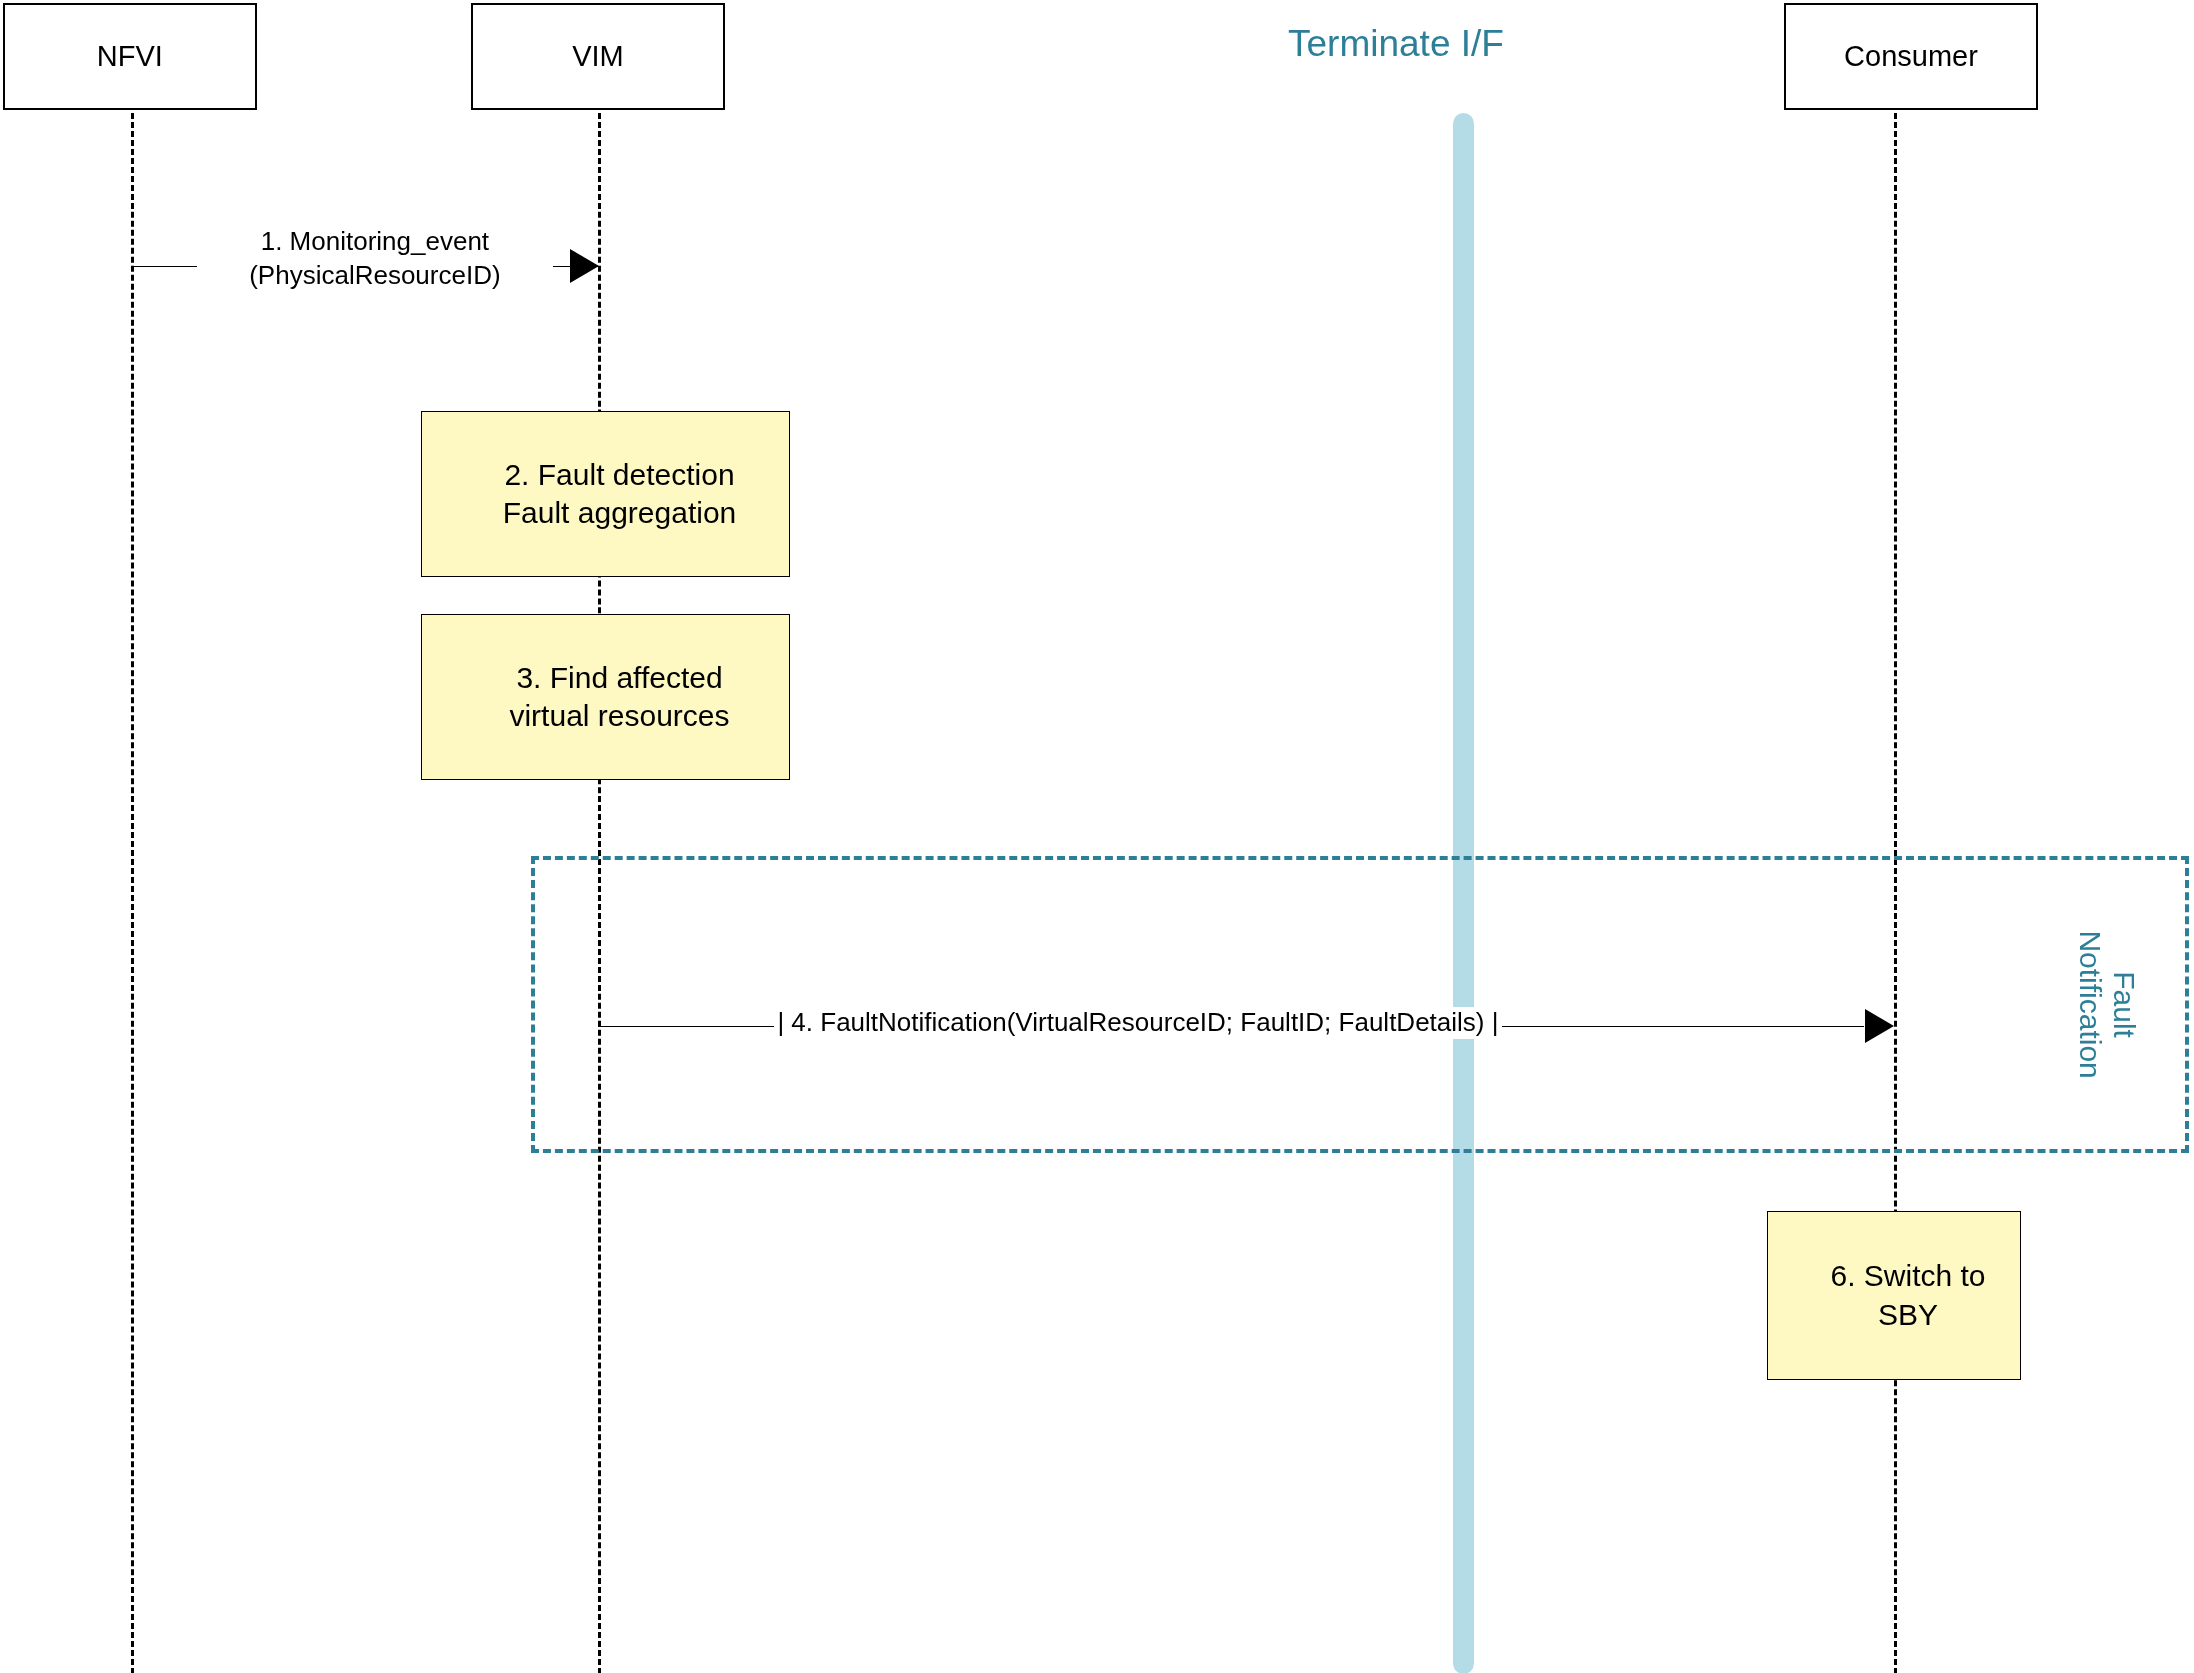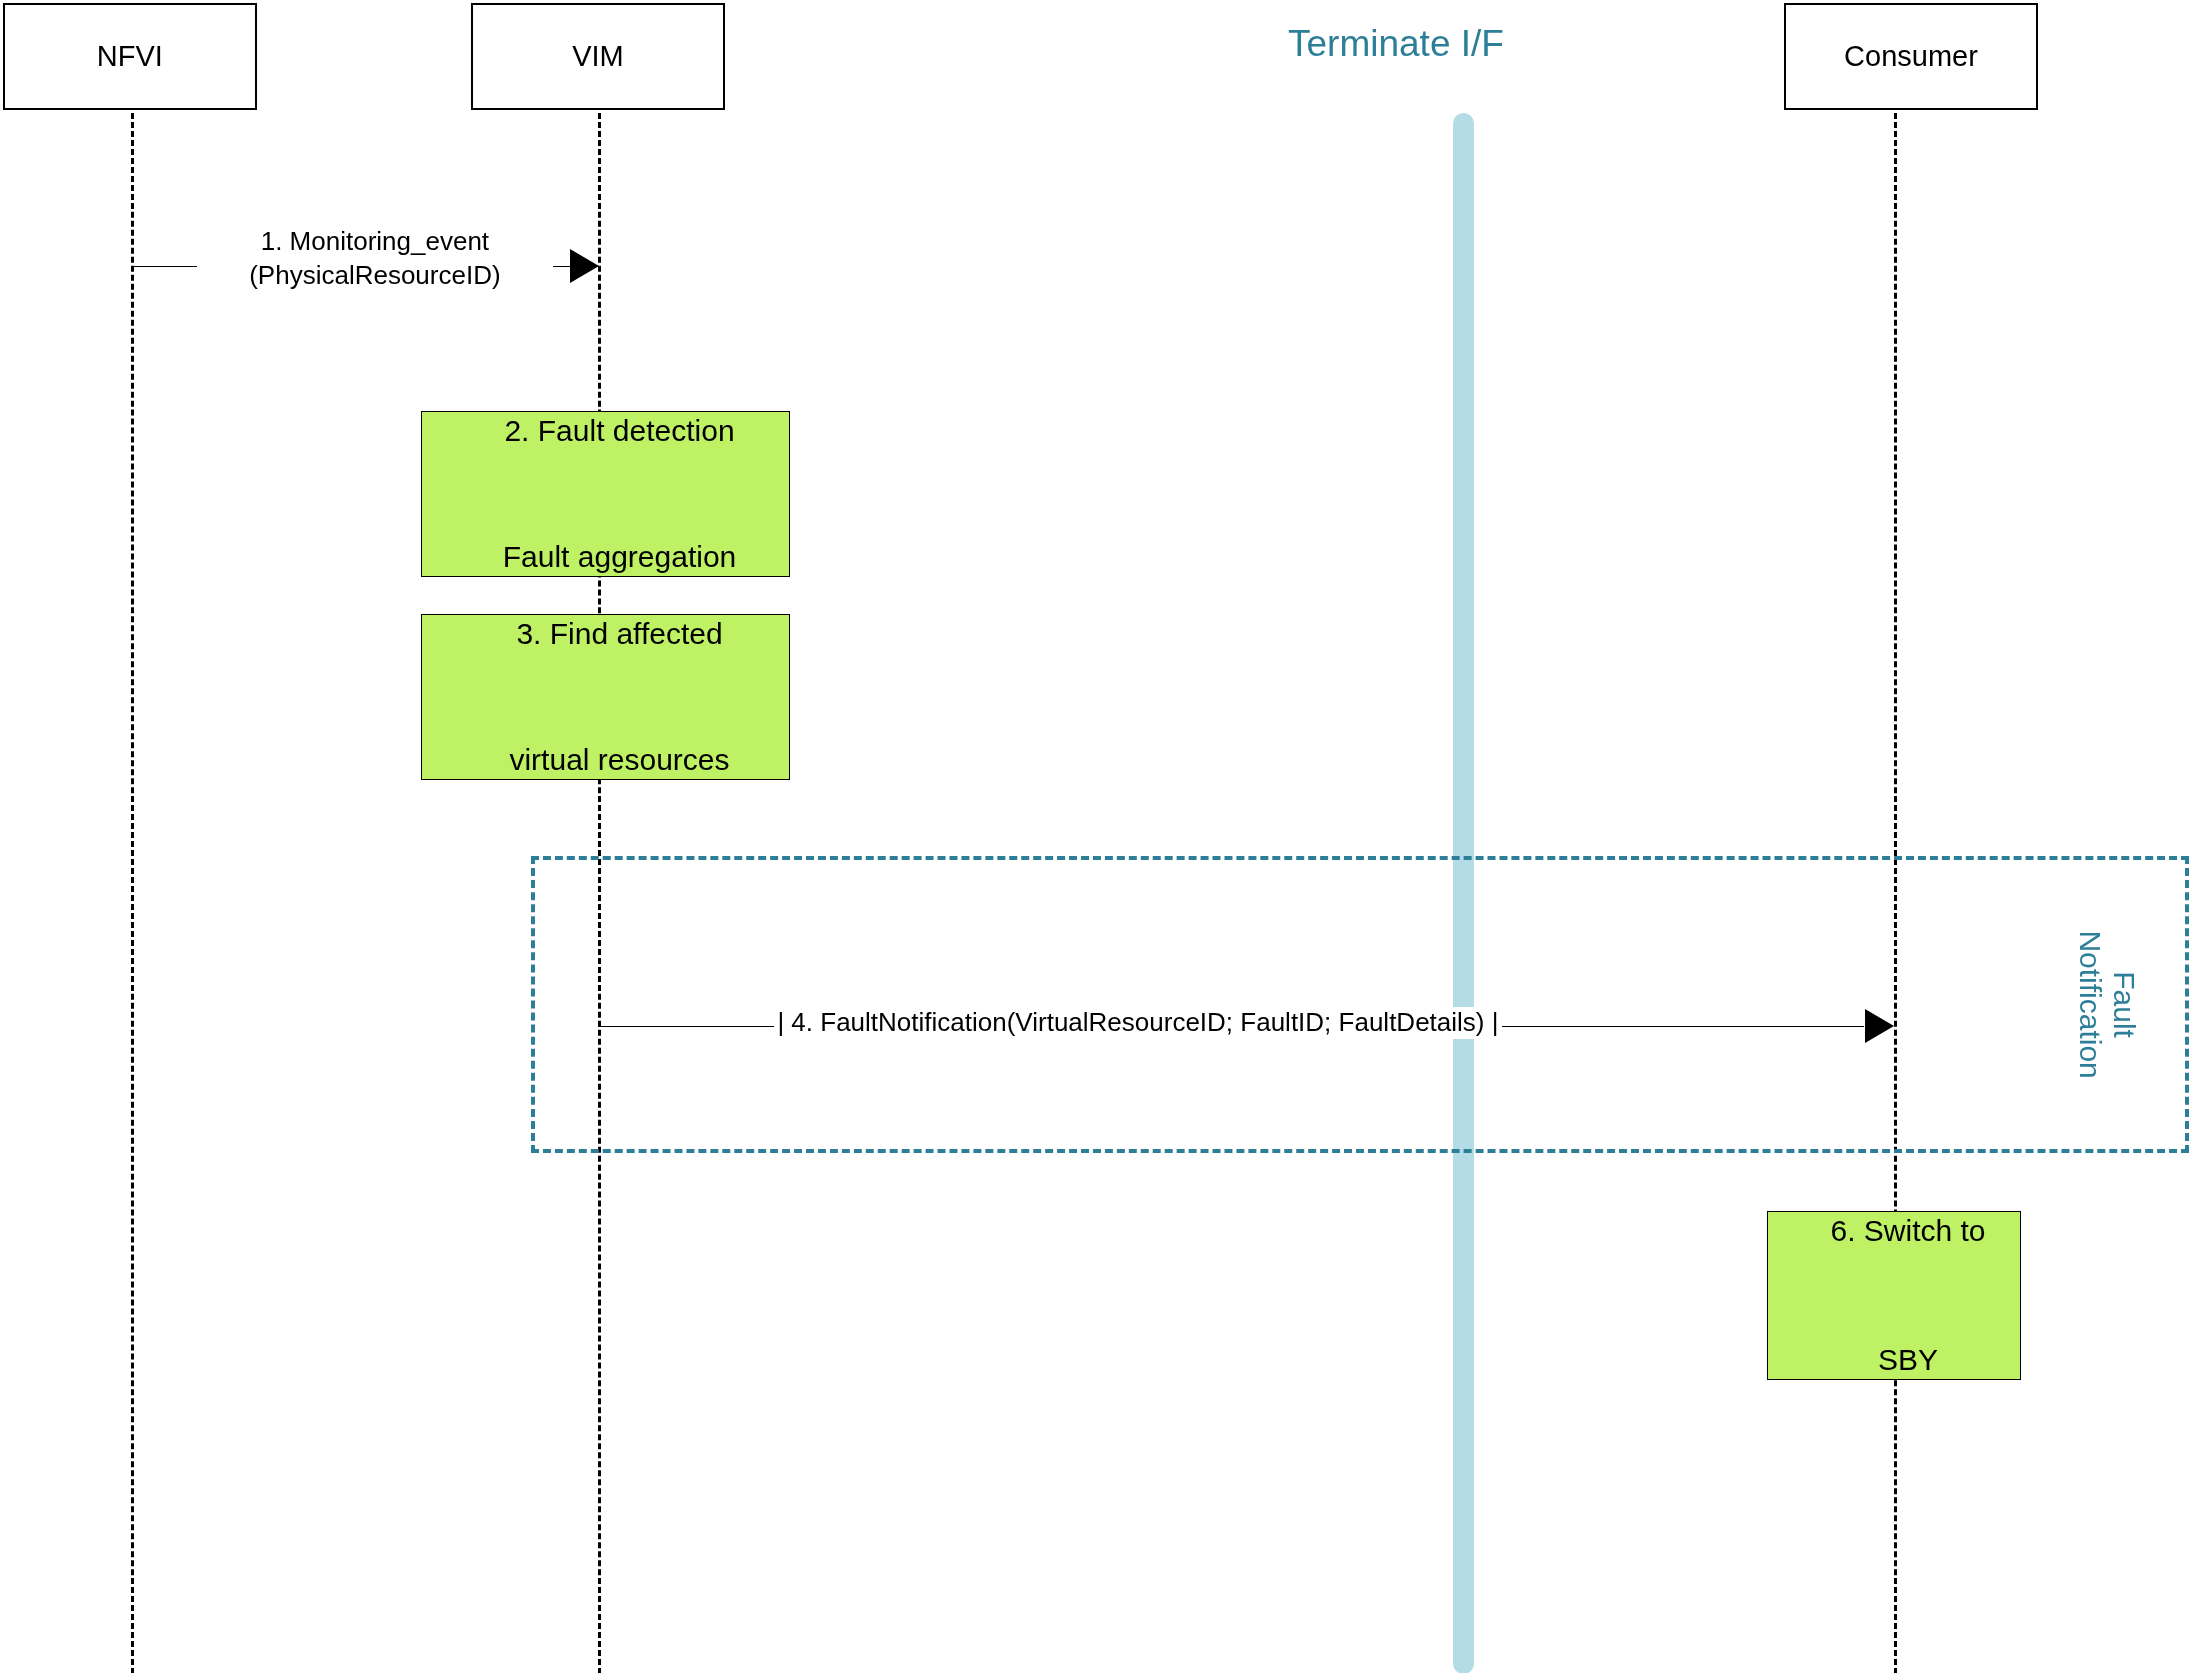--- a/index.html
+++ b/index.html
@@ -35,22 +35,22 @@
     position:absolute;background:#b3dce6;border-radius:11.3px;z-index:2;
   }
   .nb-title{
     position:absolute;color:#2d7f98;font-size:37px;line-height:1;
     white-space:nowrap;z-index:7;
   }
 
   
   .abox{
     position:absolute;box-sizing:border-box;
-    border:1.7px solid #000000;background:#bef264;
-    display:flex;flex-direction:column;align-items:center;justify-content:space-between;
+    border:1.7px solid #000000;background:#fef9c3;
+    display:flex;flex-direction:column;align-items:center;justify-content:center;
     z-index:5;text-align:center;padding-left:28px;
   }
   .abox .line{font-size:30px;line-height:1.28;white-space:nowrap;}
   .abox.gray .line{color:#808080;}
 
   
   .msg-line{
     position:absolute;height:0;border-top:1.7px solid #000000;z-index:4;
   }
   .arrowhead{

